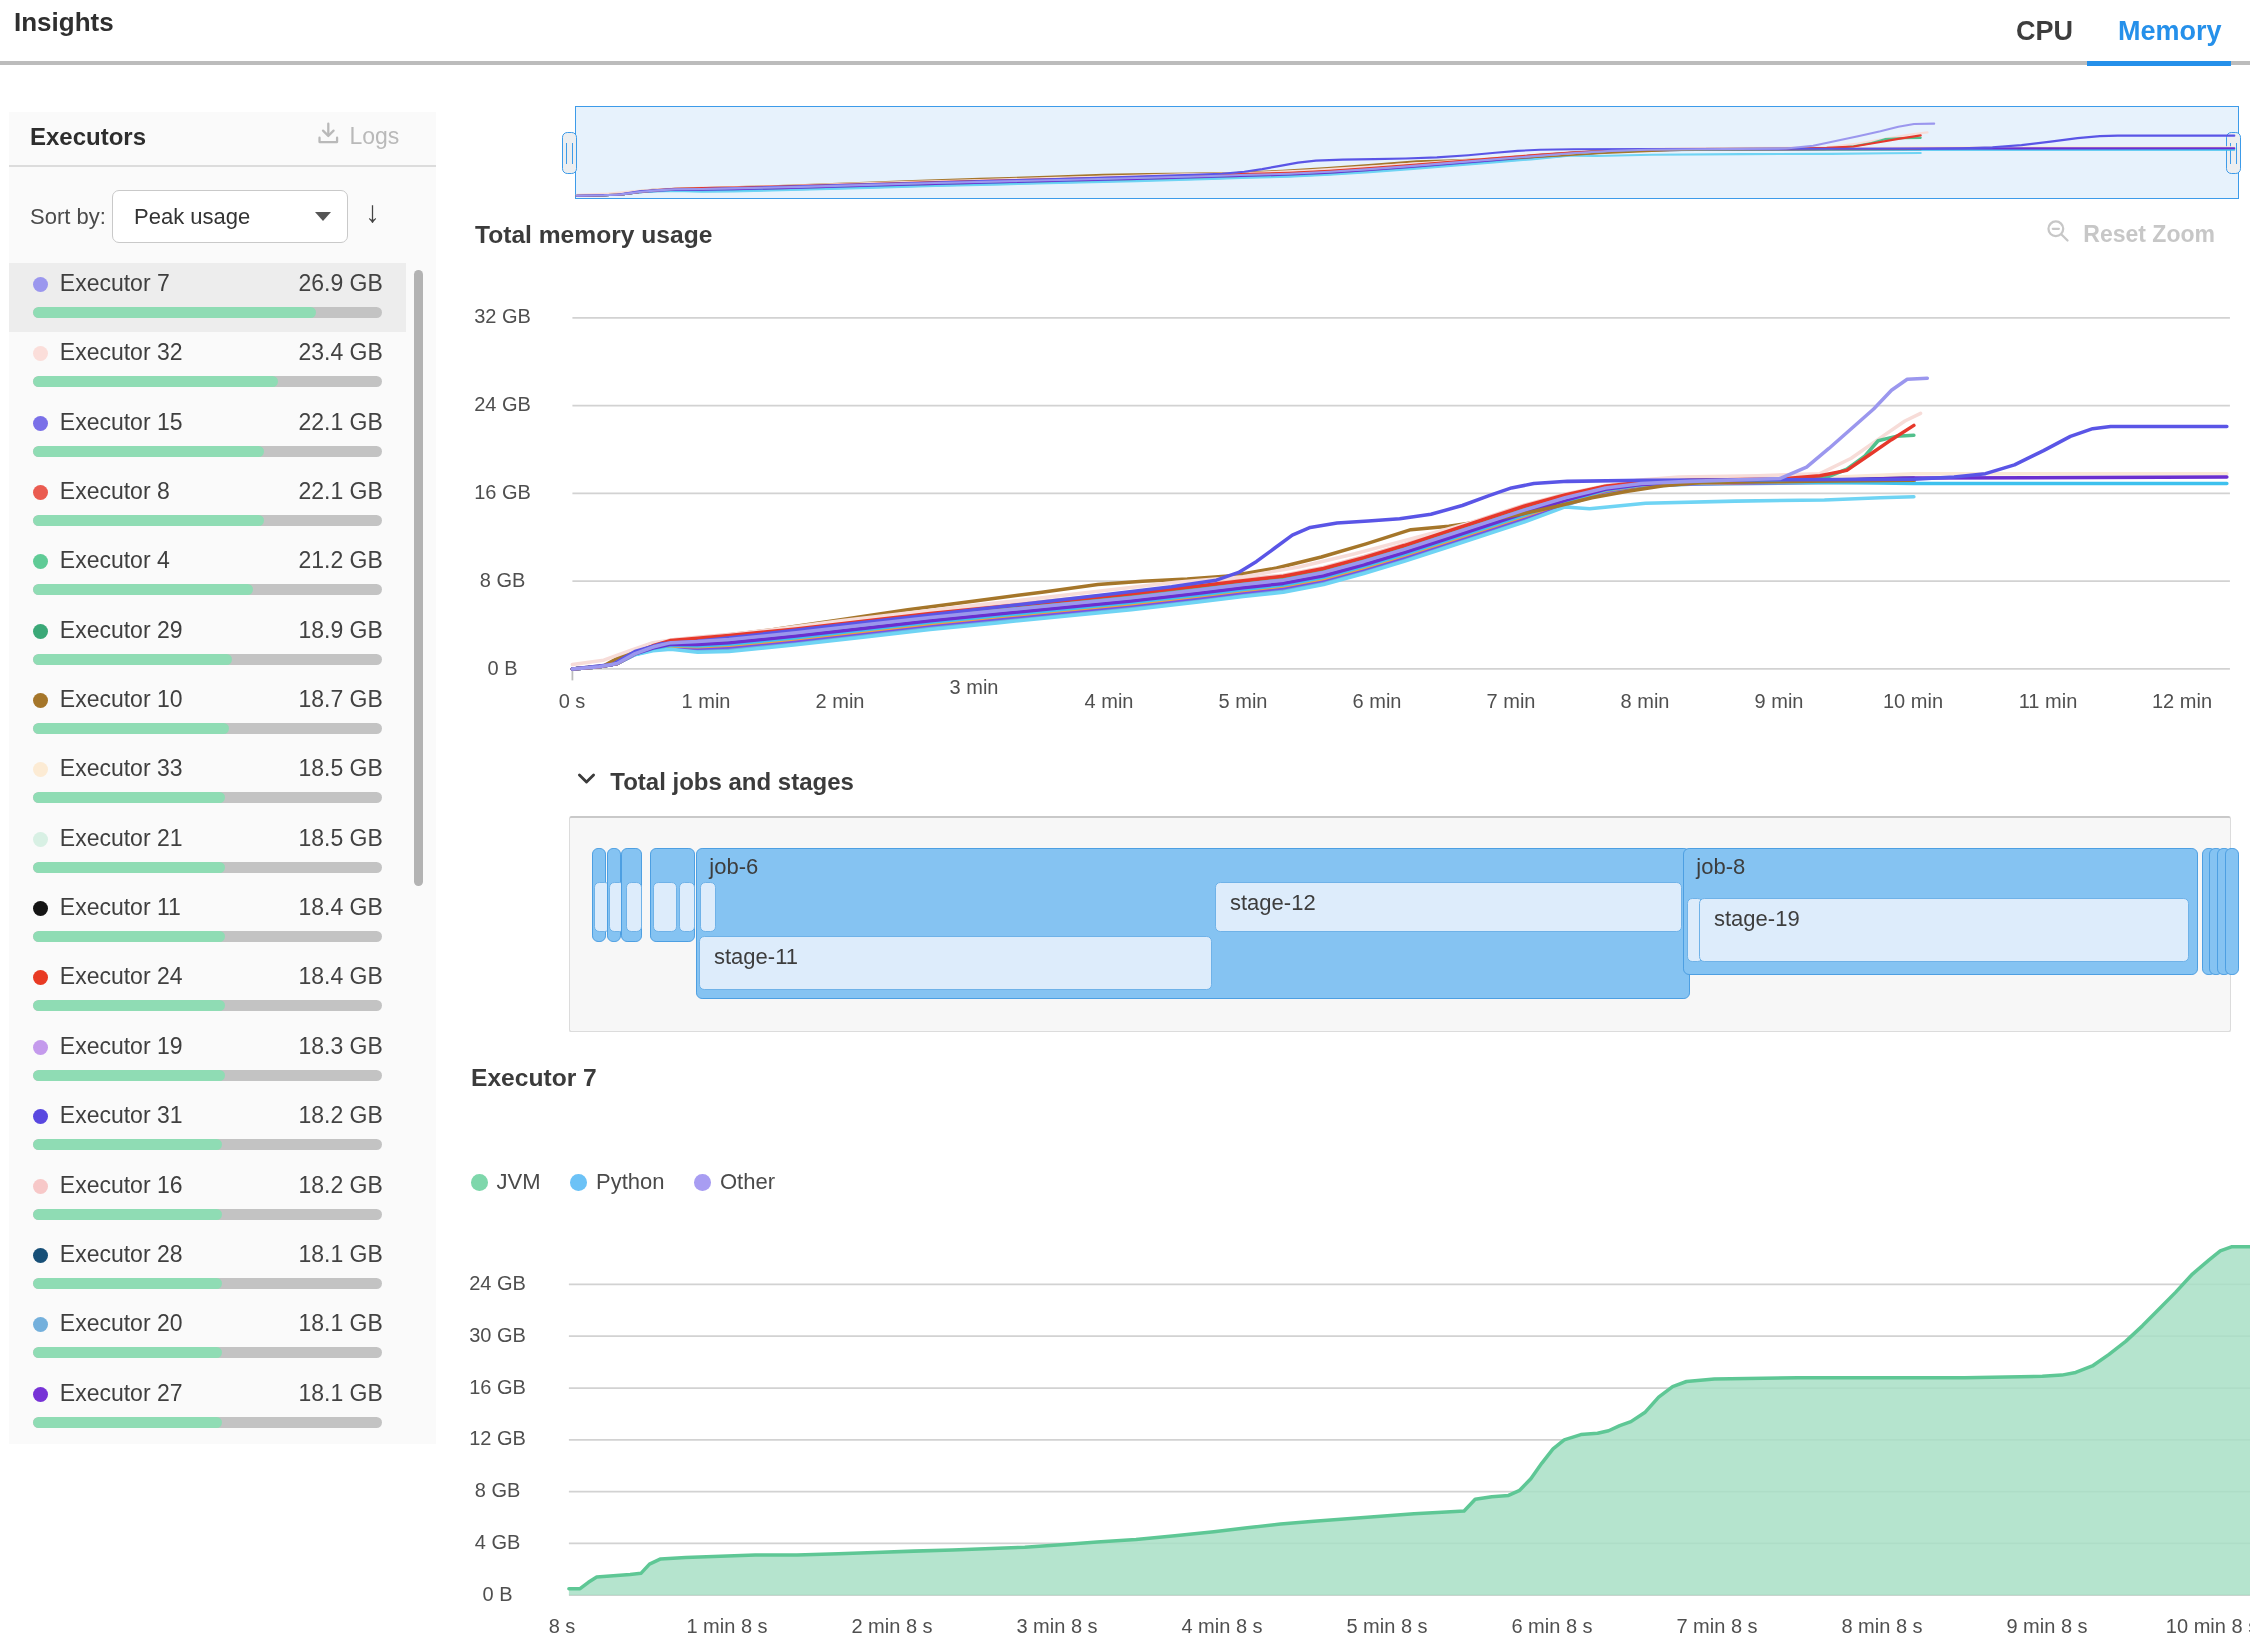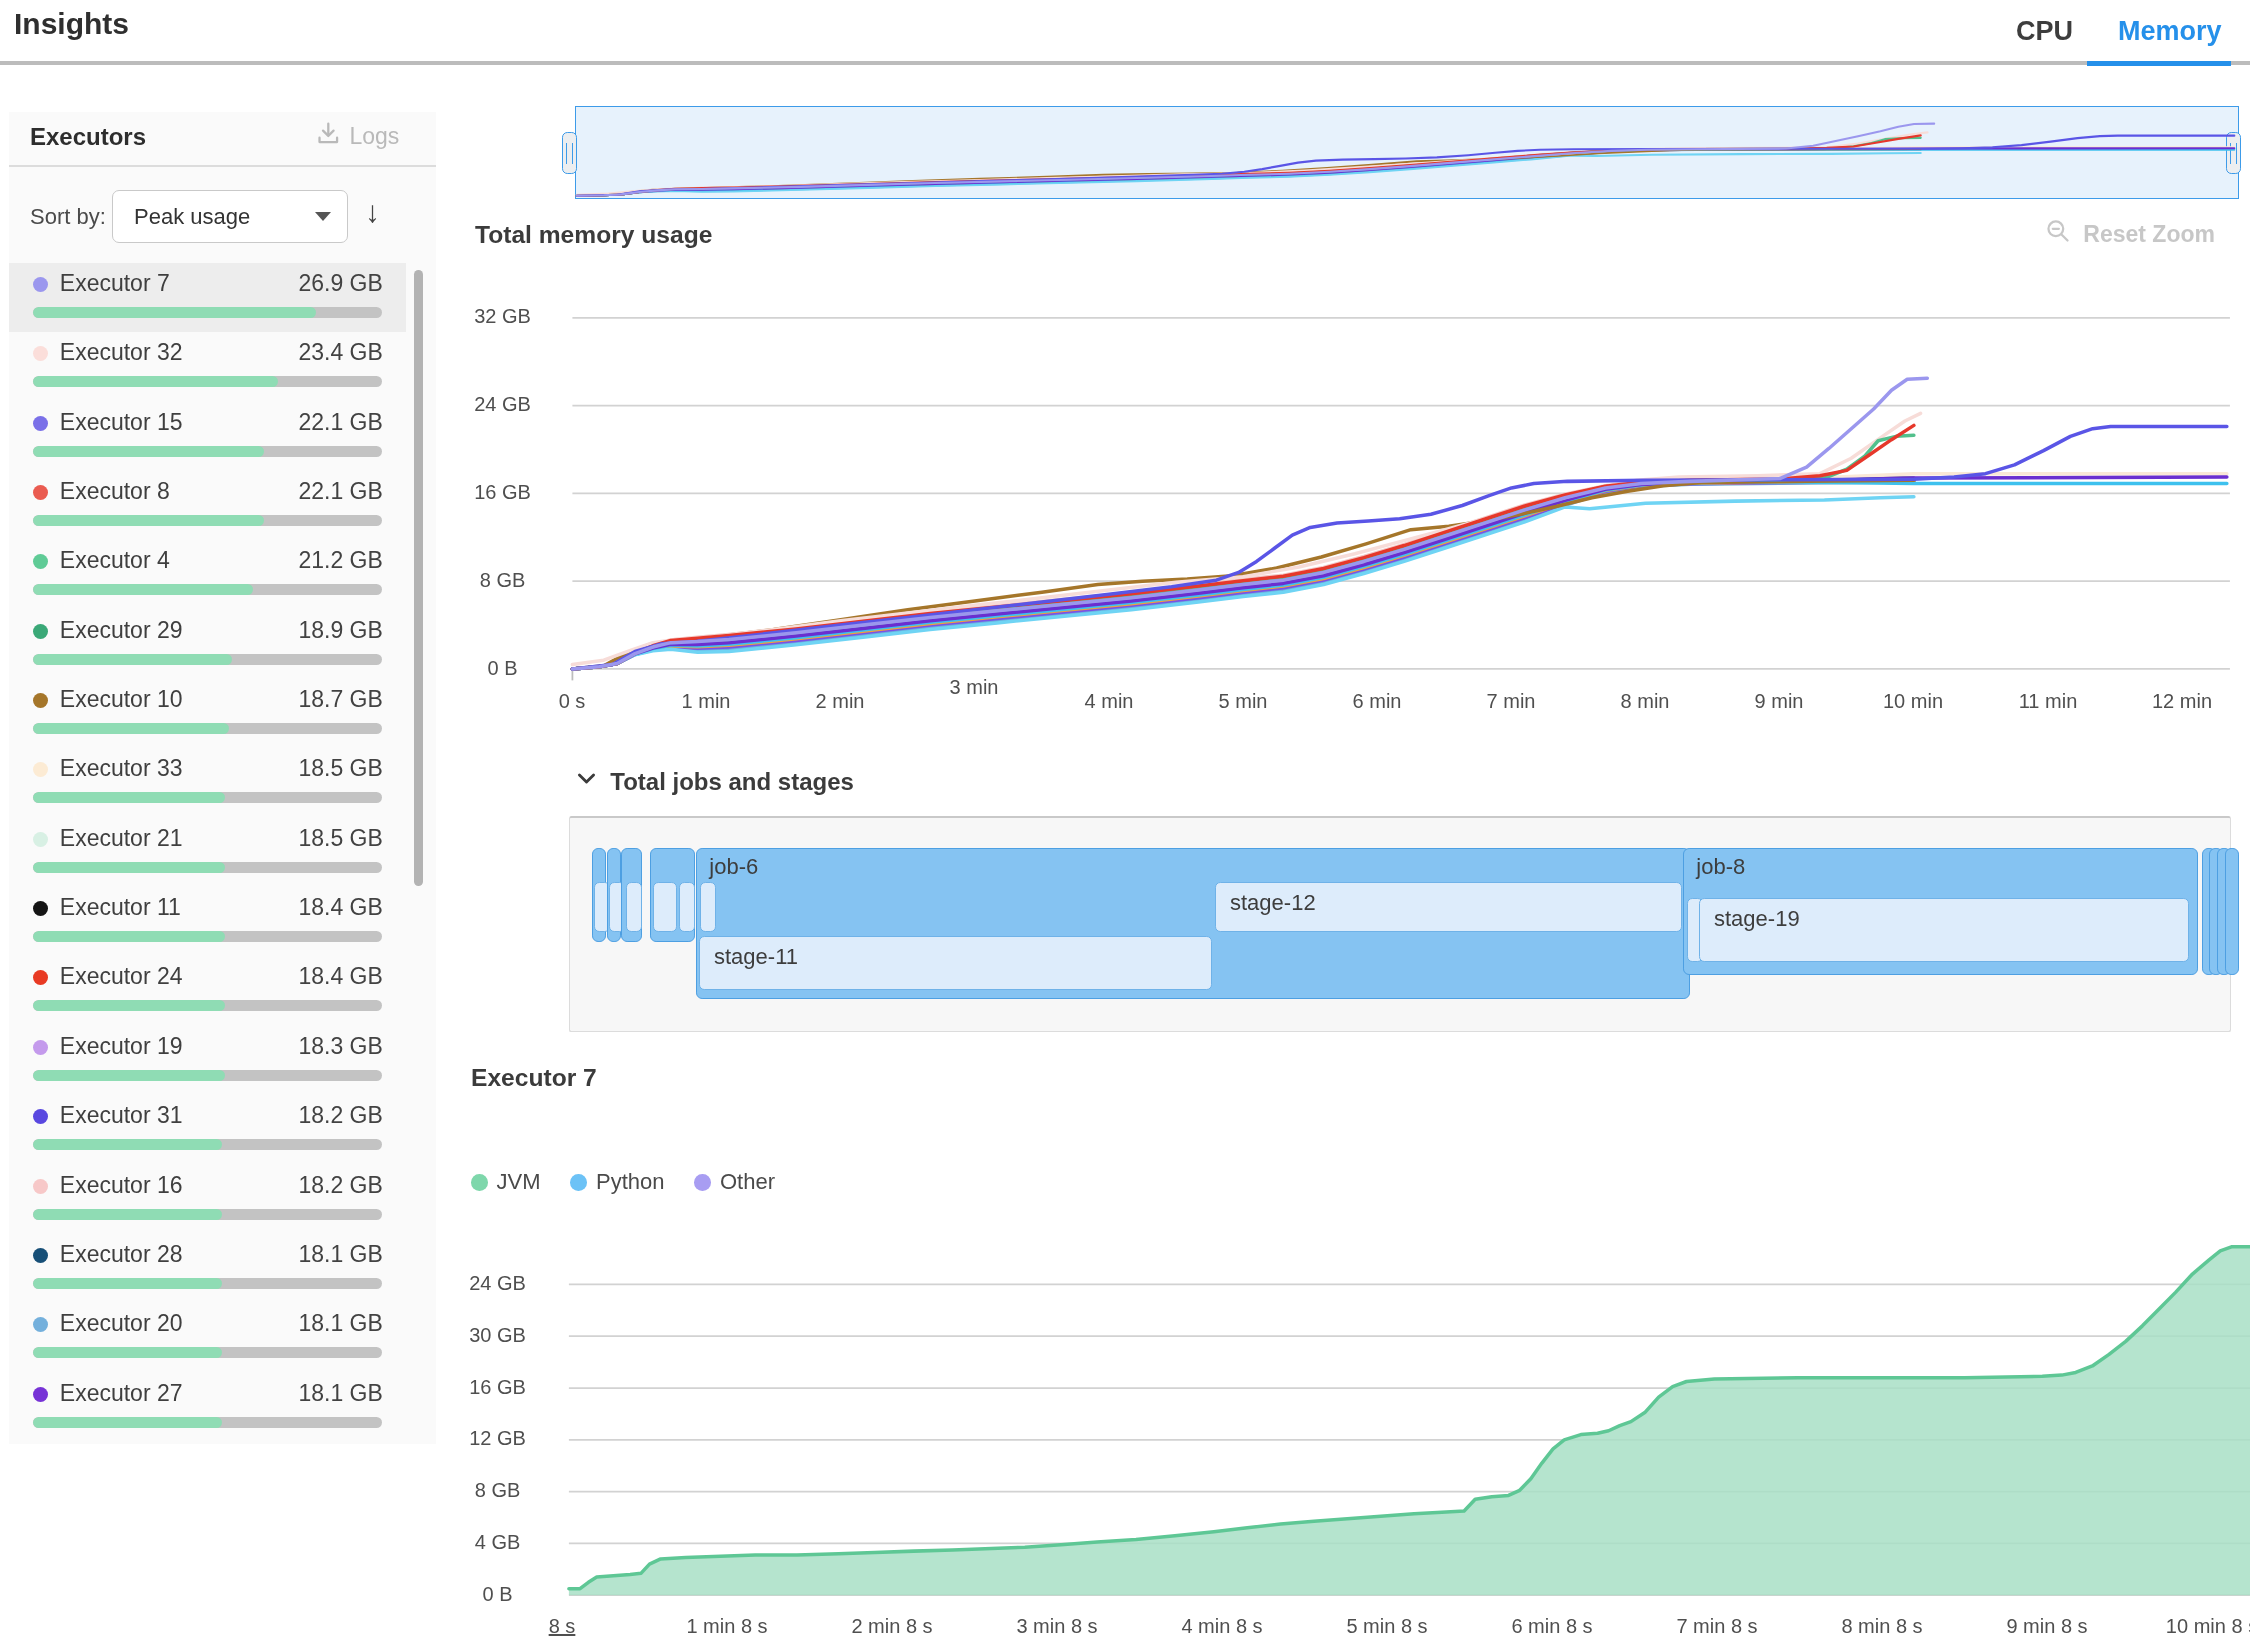--- a/index.html
+++ b/index.html
@@ -1,19 +1,19 @@
 <!DOCTYPE html>
 <html style="font-size:14px"><head>
 <meta charset="utf-8">
 <style>
   html,body{margin:0;padding:0;background:#fff;font-family:"Liberation Sans",sans-serif;}
   .page{position:relative;width:2251px;height:1647px;overflow:hidden;background:#ffffff;color:#3b3b3b;}
   .abs{position:absolute;}
   
-  .app-title{left:14px;top:7px;font-size:30px;font-weight:700;color:#2f2f2f;}
+  .app-title{left:14px;top:7px;font-size:26px;font-weight:700;color:#2f2f2f;}
   .tab{top:16px;font-size:27px;font-weight:600;color:#3d3d3d;cursor:pointer;}
   .tab.active{color:#2590ea;}
   .header-rule{left:0;top:61px;width:2087px;height:3.5px;background:#bcbcbc;}
   .tab-underline{left:2087px;top:61px;width:144px;height:5.3px;background:#2590ea;}
   .header-rule2{left:2231px;top:61px;width:19.3px;height:3.5px;background:#bcbcbc;}
   
   .sidebar{left:8.8px;top:112px;width:427px;height:1332px;background:#fafafa;}
   .sb-title{left:30px;top:123px;font-size:24px;font-weight:700;color:#2d2d2d;}
   .logs-btn{left:316px;top:121px;display:flex;align-items:center;gap:8.8px;color:#b9b9b9;font-size:23px;cursor:pointer;}
   .sb-divider{left:8.8px;top:165px;width:427px;height:1.8px;background:#dcdcdc;}
@@ -358,21 +358,21 @@
       <div class="axis-label xlab" style="left: 1843px; top: 690px; position: absolute; width: 140px;">10 min</div>
       <div class="axis-label xlab" style="left: 1978px; top: 690px; position: absolute; width: 140px;">11 min</div>
       <div class="axis-label xlab" style="left: 2112px; top: 690px; position: absolute; width: 140px;">12 min</div>
       <div class="axis-label ylab" style="left: 456px; top: 1583px; position: absolute; width: 83px;">0 B</div>
       <div class="axis-label ylab" style="left: 456px; top: 1531px; position: absolute; width: 83px;">4 GB</div>
       <div class="axis-label ylab" style="left: 456px; top: 1479px; position: absolute; width: 83px;">8 GB</div>
       <div class="axis-label ylab" style="left: 456px; top: 1427px; position: absolute; width: 83px;">12 GB</div>
       <div class="axis-label ylab" style="left: 456px; top: 1376px; position: absolute; width: 83px;">16 GB</div>
       <div class="axis-label ylab" style="left: 456px; top: 1324px; position: absolute; width: 83px;">30 GB</div>
       <div class="axis-label ylab" style="left: 456px; top: 1272px; position: absolute; width: 83px;">24 GB</div>
-      <div class="axis-label xlab" style="left: 492px; top: 1615px; position: absolute; width: 140px; text-decoration: underline;">8 s</div>
+      <div class="axis-label xlab" style="left: 492px; top: 1615px; position: absolute; width: 140px;">8 s</div>
       <div class="axis-label xlab" style="left: 657px; top: 1615px; position: absolute; width: 140px;">1 min 8 s</div>
       <div class="axis-label xlab" style="left: 822px; top: 1615px; position: absolute; width: 140px;">2 min 8 s</div>
       <div class="axis-label xlab" style="left: 987px; top: 1615px; position: absolute; width: 140px;">3 min 8 s</div>
       <div class="axis-label xlab" style="left: 1152px; top: 1615px; position: absolute; width: 140px;">4 min 8 s</div>
       <div class="axis-label xlab" style="left: 1317px; top: 1615px; position: absolute; width: 140px;">5 min 8 s</div>
       <div class="axis-label xlab" style="left: 1482px; top: 1615px; position: absolute; width: 140px;">6 min 8 s</div>
       <div class="axis-label xlab" style="left: 1647px; top: 1615px; position: absolute; width: 140px;">7 min 8 s</div>
       <div class="axis-label xlab" style="left: 1812px; top: 1615px; position: absolute; width: 140px;">8 min 8 s</div>
       <div class="axis-label xlab" style="left: 1977px; top: 1615px; position: absolute; width: 140px;">9 min 8 s</div>
       <div class="axis-label xlab" style="left: 2142px; top: 1615px; position: absolute; width: 140px;">10 min 8 s</div>

